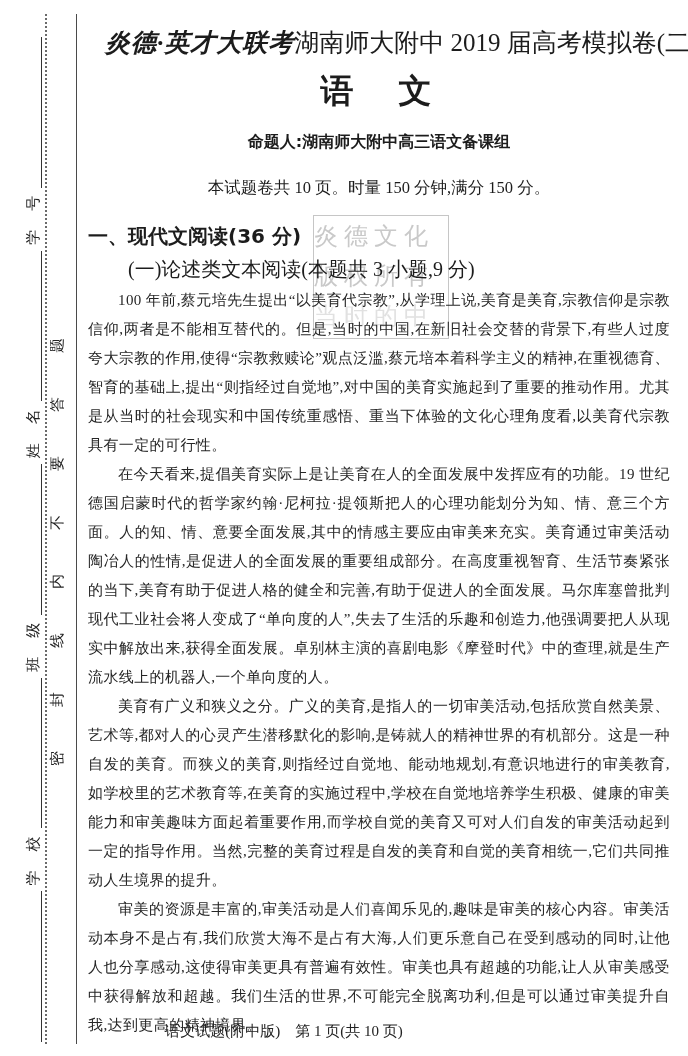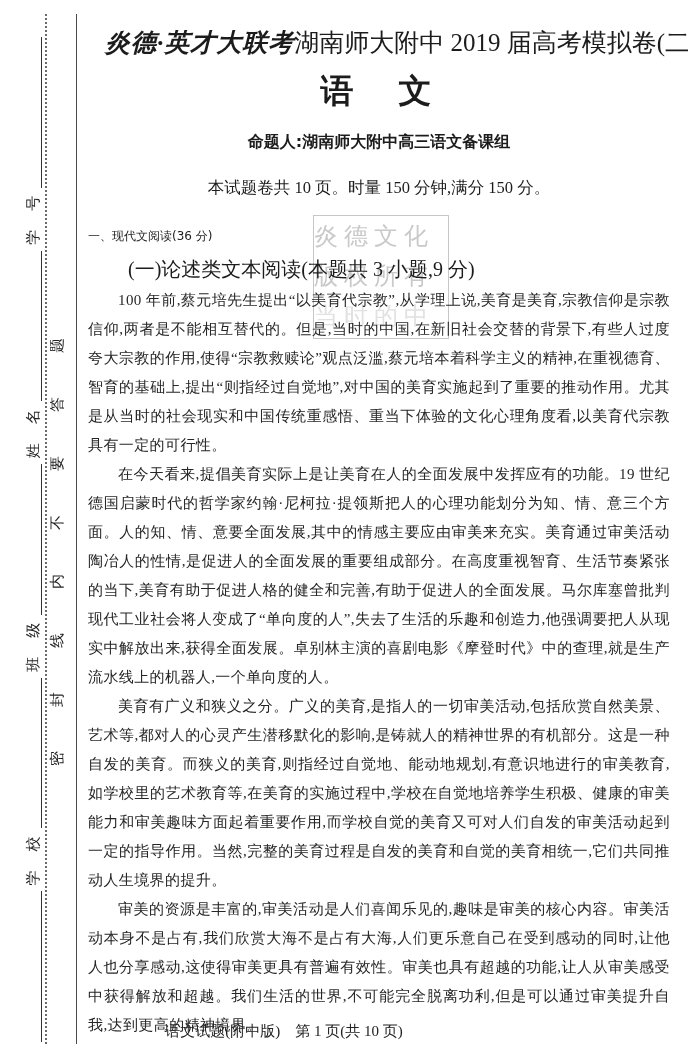--- a/index.html
+++ b/index.html
@@ -65,21 +65,21 @@
     font-family:"DejaVu Sans","Liberation Sans",sans-serif;
     font-size:16px;font-weight:700;line-height:20px;
   }
   .exam-info{
     margin:26px 0 0 0;text-align:center;
     font-size:16.5px;line-height:20px;
   }
   .section-heading{
     margin:27px 0 0 0;
     font-family:"DejaVu Sans","Liberation Sans",sans-serif;
-    font-size:12px;font-weight:400;line-height:22px;
+    font-size:20px;font-weight:700;line-height:22px;
   }
   .subsection-heading,.instruction{
     margin:8px 0 0 0;text-indent:2em;
     font-size:20px;line-height:29px;
   }
   .body-text{margin:2px 0 0 0;}
   .body-text p{
     margin:0;text-indent:2em;text-align:justify;
     font-size:15px;line-height:29px;letter-spacing:.4px;
     color:#262626;

